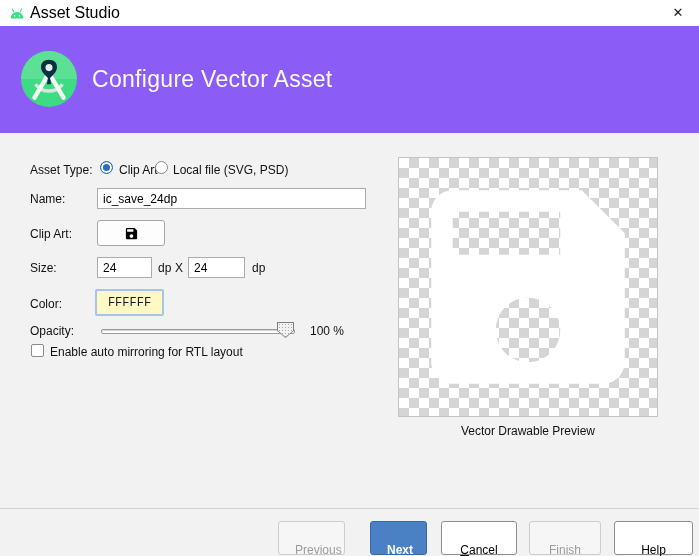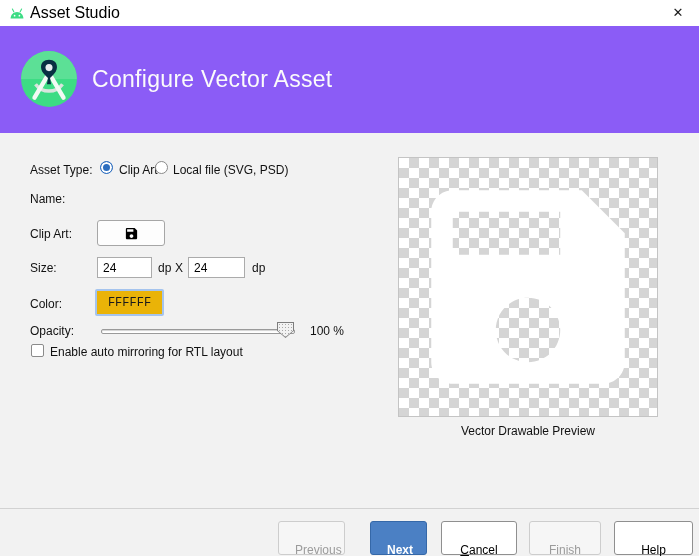--- a/index.html
+++ b/index.html
@@ -19,21 +19,21 @@
   .banner { position:absolute; left:0; top:26px; width:699px; height:107px; background:#8b5cf6;padding-left:44px; }
   .banner .logo { position:absolute; left:20px; top:24px; width:58px; height:58px; }
   .banner .banner-title { position:absolute; left:92px; top:0; height:107px; display:flex; align-items:center; font-size:23px; color:#fbfbfb; letter-spacing:.3px; }
   
   .lbl { position:absolute; font-size:12px; color:#111; line-height:14px; white-space:nowrap; }
   .radio { position:absolute; width:13px; height:13px; border-radius:50%; background:#fff; border:1px solid #8a8a8a; box-sizing:border-box; }
   .radio.sel { border:1px solid #2d6ebf; background:#2d6ebf; box-shadow:inset 0 0 0 2px #fff; }
   .radio.sel::after { content:""; position:absolute; left:3px; top:3px; width:5px; height:5px; border-radius:50%; background:#2d6ebf; }
   .txt { position:absolute; box-sizing:border-box; height:21px; border:1px solid #ababab; background:#fff; font-family:"Liberation Sans",sans-serif; font-size:12px; color:#000; padding:0 5px; outline:none; }
   .clipart-btn { position:absolute; left:97px; top:220px; width:68px; height:26px; box-sizing:border-box; border:1px solid #a6a6a6; border-radius:3px; background:#fdfdfd; display:flex; align-items:center; justify-content:center; cursor:pointer; }
-  .color-field { position:absolute; left:95px; top:289px; width:69px; height:27px; box-sizing:border-box; border:2px solid #a5c4ee; border-radius:2px; background:#eab308; font-family:"Liberation Mono","DejaVu Sans Mono",monospace; font-size:12px; color:#1a1a1a; text-align:center; padding:0; outline:none; }
+  .color-field { position:absolute; left:95px; top:289px; width:69px; height:27px; box-sizing:border-box; border:2px solid #a5c4ee; border-radius:2px; background:#fef9c3; font-family:"Liberation Mono","DejaVu Sans Mono",monospace; font-size:12px; color:#1a1a1a; text-align:center; padding:0; outline:none; }
   .slider-track { position:absolute; left:101px; top:329px; width:192px; height:3px; border:1px solid #9a9a9a; border-radius:2px; background:#fff; box-shadow:inset 0 1px 1px rgba(0,0,0,.18); }
   .slider-thumb { position:absolute; left:277px; top:322px; width:17px; height:16px; clip-path:polygon(0 0,100% 0,100% 55%,50% 100%,0 55%); background:#7d7d7d; cursor:pointer; }
   .slider-thumb .inner { position:absolute; left:1px; top:1px; width:15px; height:14px; clip-path:polygon(0 0,100% 0,100% 55%,50% 100%,0 55%); background-color:#f2f2f2; background-image:radial-gradient(#a8a8a8 22%, transparent 28%); background-size:3px 3px; }
   .checkbox { position:absolute; left:31px; top:344px; width:13px; height:13px; box-sizing:border-box; border:1px solid #8b8b8b; border-radius:2px; background:#fff; cursor:pointer; }
   
   .preview-panel { position:absolute; left:398px; top:157px; width:258px; height:258px; border:1px solid #c4c4c4;
     background:repeating-conic-gradient(#d5d5d5 0% 25%, #ffffff 0% 50%) 0 0 / 20px 20px; }
   .preview-caption { position:absolute; left:398px; top:424px; width:260px; text-align:center; font-size:12px; color:#111; }
   
   .separator { position:absolute; left:0; top:508px; width:699px; height:1px; background:#d2d2d2; }
@@ -77,20 +77,21 @@
     <div class="banner-title">Configure Vector Asset</div>
   </div>
 
   <span class="lbl" style="left:30px; top:163px;">Asset Type:</span>
   <div class="radio sel" style="left:100px; top:161px;"></div>
   <span class="lbl" style="left:119px; top:163px;">Clip Art</span>
   <div class="radio" style="left:155px; top:161px;"></div>
   <span class="lbl" style="left:173px; top:163px;">Local file (SVG, PSD)</span>
 
   <span class="lbl" style="left:30px; top:192px;">Name:</span>
+  <input class="txt" style="left: 97px; top: 188px; width: 269px;" value="ic_save_24dp">
 
   <span class="lbl" style="left:30px; top:227px;">Clip Art:</span>
   <button class="clipart-btn">
     <svg width="15" height="15" viewBox="0 0 24 24">
       <path fill="#000000" fill-rule="evenodd" d="M17 3H5c-1.11 0-2 .9-2 2v14c0 1.1.89 2 2 2h14c1.1 0 2-.9 2-2V7l-4-4zm-5 16c-1.66 0-3-1.34-3-3s1.34-3 3-3 3 1.34 3 3-1.34 3-3 3zm3-10H5V5h10v4z"></path>
     </svg>
   </button>
 
   <span class="lbl" style="left:30px; top:261px;">Size:</span>
   <input class="txt" style="left: 97px; top: 257px; width: 55px;" value="24">

